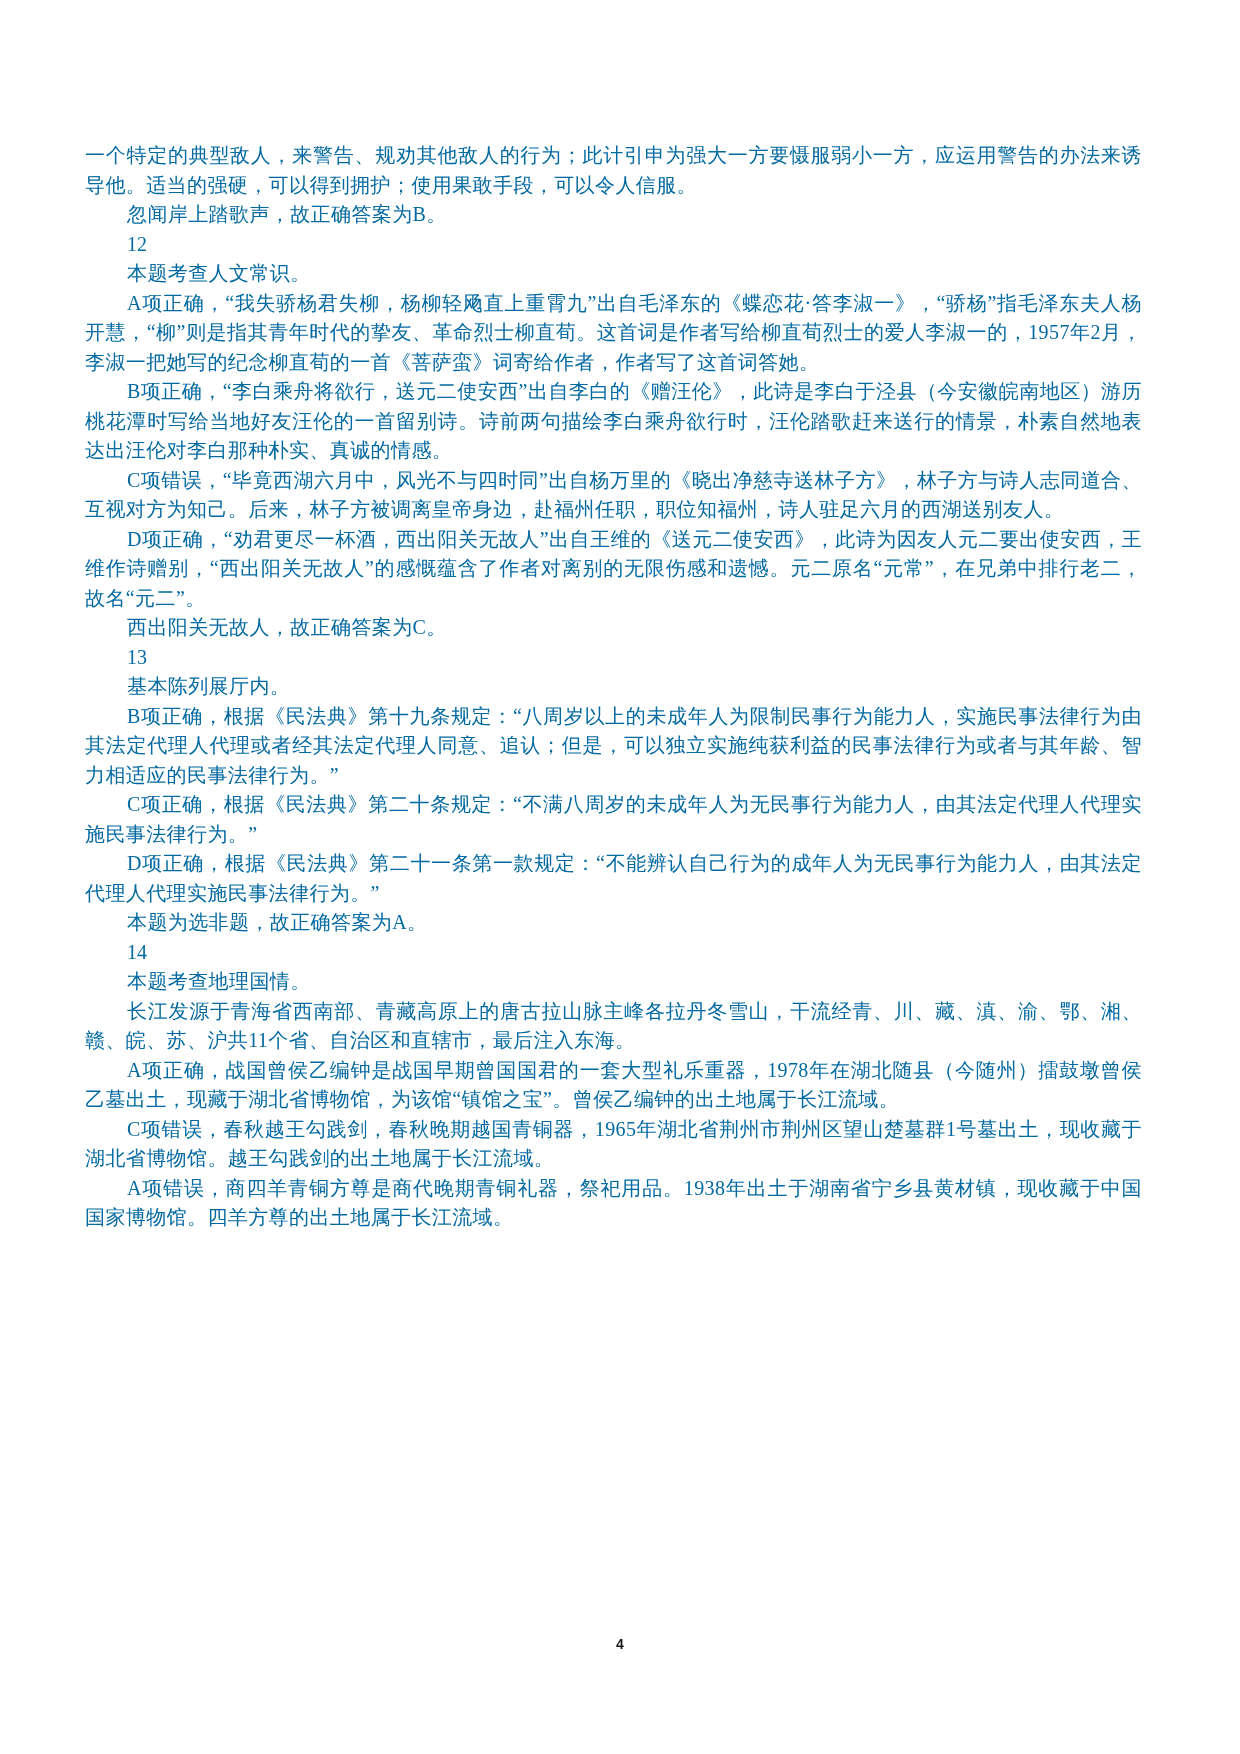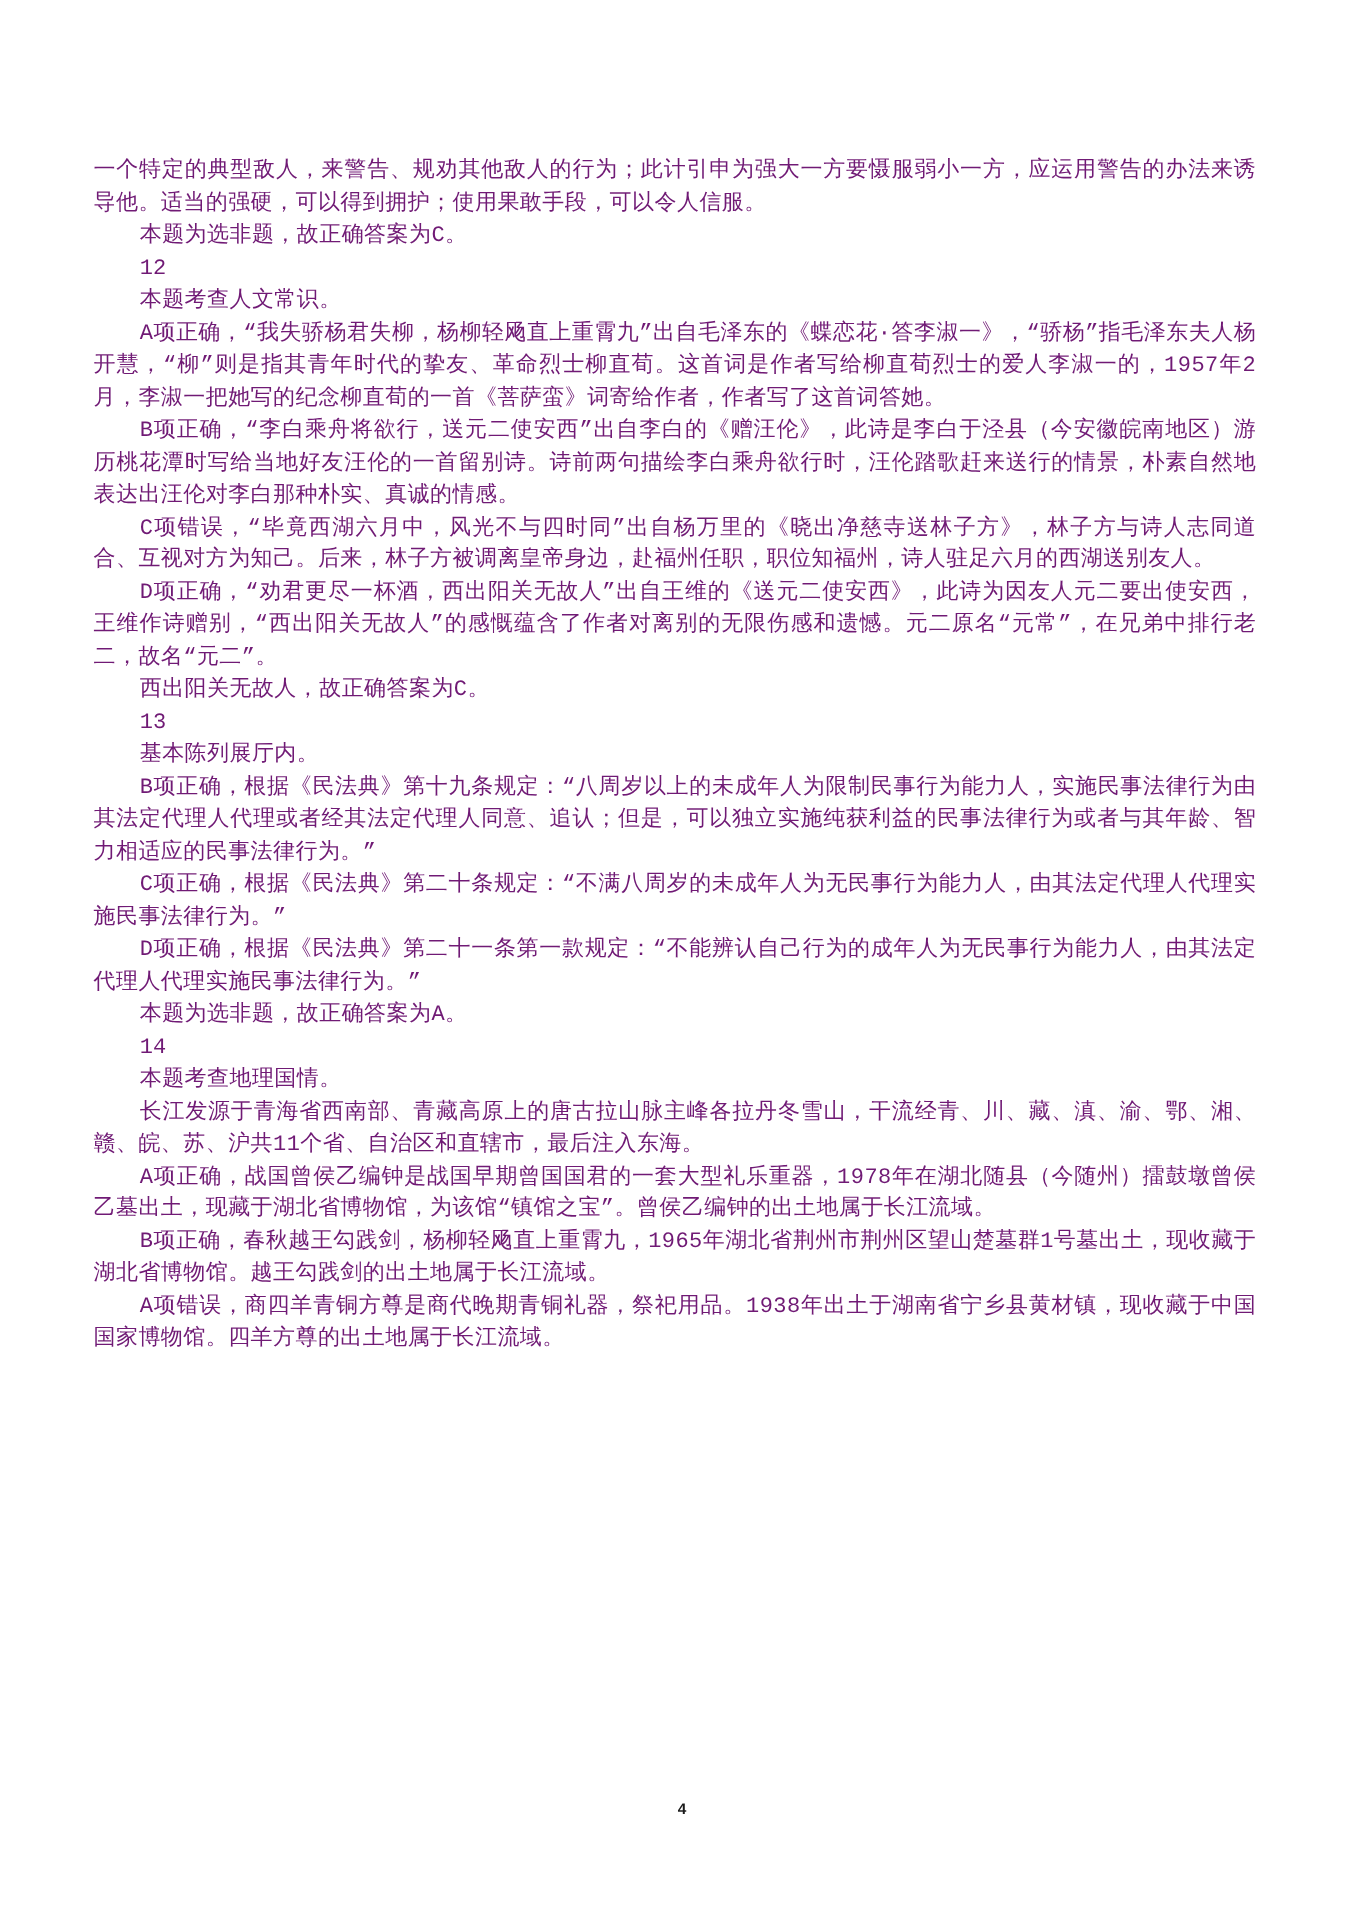--- a/index.html
+++ b/index.html
@@ -2,24 +2,24 @@
 <html><head>
 <meta charset="utf-8">
 <style>
   html, body { margin: 0; padding: 0; background: #ffffff; }
   body { width: 1240px; height: 1754px; position: relative; overflow: hidden; }
   .page {
     position: absolute;
     left: 85px;
     top: 141px;
     width: 1057px;
-    font-family: Liberation Mono, monospace;
+    font-family: Liberation Serif, serif;
     font-size: 20px;
     line-height: 29.5px;
-    color: #701a75;
+    color: #0369a1;
   }
   .para {
     margin: 0;
     text-align: justify;
     text-align-last: left;
     letter-spacing: 0.4px;
   }
   .indent { text-indent: 42px; }
   .qnum { margin: 0; padding-left: 42px; }
   .page-number {
@@ -32,35 +32,35 @@
     font-weight: bold;
     font-size: 14px;
     color: #1a1a1a;
   }
 </style>
 </head>
 <body>
 
 <div class="page">
   <p class="para">一个特定的典型敌人，来警告、规劝其他敌人的行为；此计引申为强大一方要慑服弱小一方，应运用警告的办法来诱导他。适当的强硬，可以得到拥护；使用果敢手段，可以令人信服。</p>
-  <p class="para indent">本题为选非题，故正确答案为C。</p>
+  <p class="para indent">忽闻岸上踏歌声，故正确答案为B。</p>
   <p class="qnum">12</p>
   <p class="para indent">本题考查人文常识。</p>
   <p class="para indent">A项正确，“我失骄杨君失柳，杨柳轻飏直上重霄九”出自毛泽东的《蝶恋花·答李淑一》，“骄杨”指毛泽东夫人杨开慧，“柳”则是指其青年时代的挚友、革命烈士柳直荀。这首词是作者写给柳直荀烈士的爱人李淑一的，1957年2月，李淑一把她写的纪念柳直荀的一首《菩萨蛮》词寄给作者，作者写了这首词答她。</p>
   <p class="para indent">B项正确，“李白乘舟将欲行，送元二使安西”出自李白的《赠汪伦》，此诗是李白于泾县（今安徽皖南地区）游历桃花潭时写给当地好友汪伦的一首留别诗。诗前两句描绘李白乘舟欲行时，汪伦踏歌赶来送行的情景，朴素自然地表达出汪伦对李白那种朴实、真诚的情感。</p>
   <p class="para indent">C项错误，“毕竟西湖六月中，风光不与四时同”出自杨万里的《晓出净慈寺送林子方》，林子方与诗人志同道合、互视对方为知己。后来，林子方被调离皇帝身边，赴福州任职，职位知福州，诗人驻足六月的西湖送别友人。</p>
   <p class="para indent">D项正确，“劝君更尽一杯酒，西出阳关无故人”出自王维的《送元二使安西》，此诗为因友人元二要出使安西，王维作诗赠别，“西出阳关无故人”的感慨蕴含了作者对离别的无限伤感和遗憾。元二原名“元常”，在兄弟中排行老二，故名“元二”。</p>
   <p class="para indent">西出阳关无故人，故正确答案为C。</p>
   <p class="qnum">13</p>
   <p class="para indent">基本陈列展厅内。</p>
   <p class="para indent">B项正确，根据《民法典》第十九条规定：“八周岁以上的未成年人为限制民事行为能力人，实施民事法律行为由其法定代理人代理或者经其法定代理人同意、追认；但是，可以独立实施纯获利益的民事法律行为或者与其年龄、智力相适应的民事法律行为。”</p>
   <p class="para indent">C项正确，根据《民法典》第二十条规定：“不满八周岁的未成年人为无民事行为能力人，由其法定代理人代理实施民事法律行为。”</p>
   <p class="para indent">D项正确，根据《民法典》第二十一条第一款规定：“不能辨认自己行为的成年人为无民事行为能力人，由其法定代理人代理实施民事法律行为。”</p>
   <p class="para indent">本题为选非题，故正确答案为A。</p>
   <p class="qnum">14</p>
   <p class="para indent">本题考查地理国情。</p>
   <p class="para indent">长江发源于青海省西南部、青藏高原上的唐古拉山脉主峰各拉丹冬雪山，干流经青、川、藏、滇、渝、鄂、湘、赣、皖、苏、沪共11个省、自治区和直辖市，最后注入东海。</p>
   <p class="para indent">A项正确，战国曾侯乙编钟是战国早期曾国国君的一套大型礼乐重器，1978年在湖北随县（今随州）擂鼓墩曾侯乙墓出土，现藏于湖北省博物馆，为该馆“镇馆之宝”。曾侯乙编钟的出土地属于长江流域。</p>
-  <p class="para indent">B项正确，春秋越王勾践剑，杨柳轻飏直上重霄九，1965年湖北省荆州市荆州区望山楚墓群1号墓出土，现收藏于湖北省博物馆。越王勾践剑的出土地属于长江流域。</p>
+  <p class="para indent">C项错误，春秋越王勾践剑，春秋晚期越国青铜器，1965年湖北省荆州市荆州区望山楚墓群1号墓出土，现收藏于湖北省博物馆。越王勾践剑的出土地属于长江流域。</p>
   <p class="para indent">A项错误，商四羊青铜方尊是商代晚期青铜礼器，祭祀用品。1938年出土于湖南省宁乡县黄材镇，现收藏于中国国家博物馆。四羊方尊的出土地属于长江流域。</p>
 </div>
 
 <div class="page-number">4</div>
 
 </body></html>

